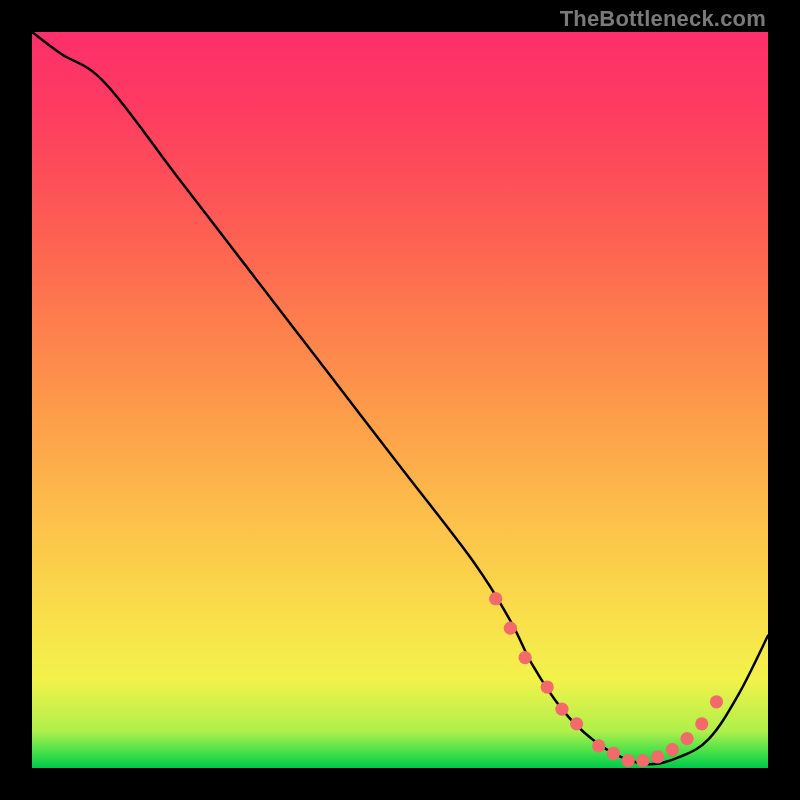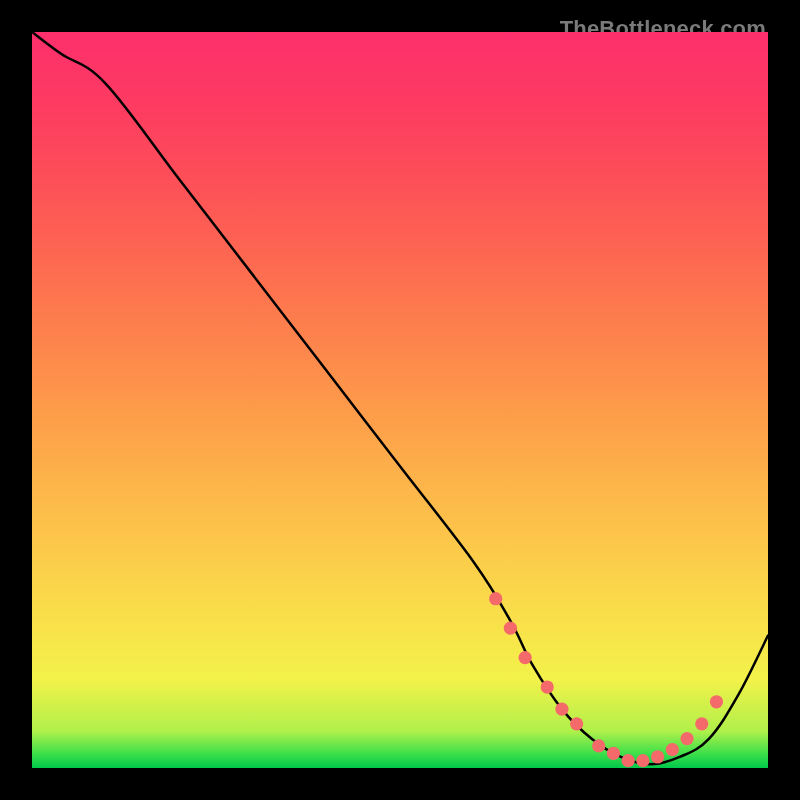--- a/index.html
+++ b/index.html
@@ -46,21 +46,21 @@
   }
   .curve {
     position: absolute;
     left: 0; top: 0;
     width: 736px;
     height: 736px;
     overflow: visible;
   }
   .watermark {
     position: absolute;
-    top: 16px;
+    top: 6px;
     right: 34px;
     color: #7a7a7a;
     font-size: 22px;
     font-weight: 600;
     letter-spacing: 0.2px;
   }
 </style>
 </head>
 <body>
 

